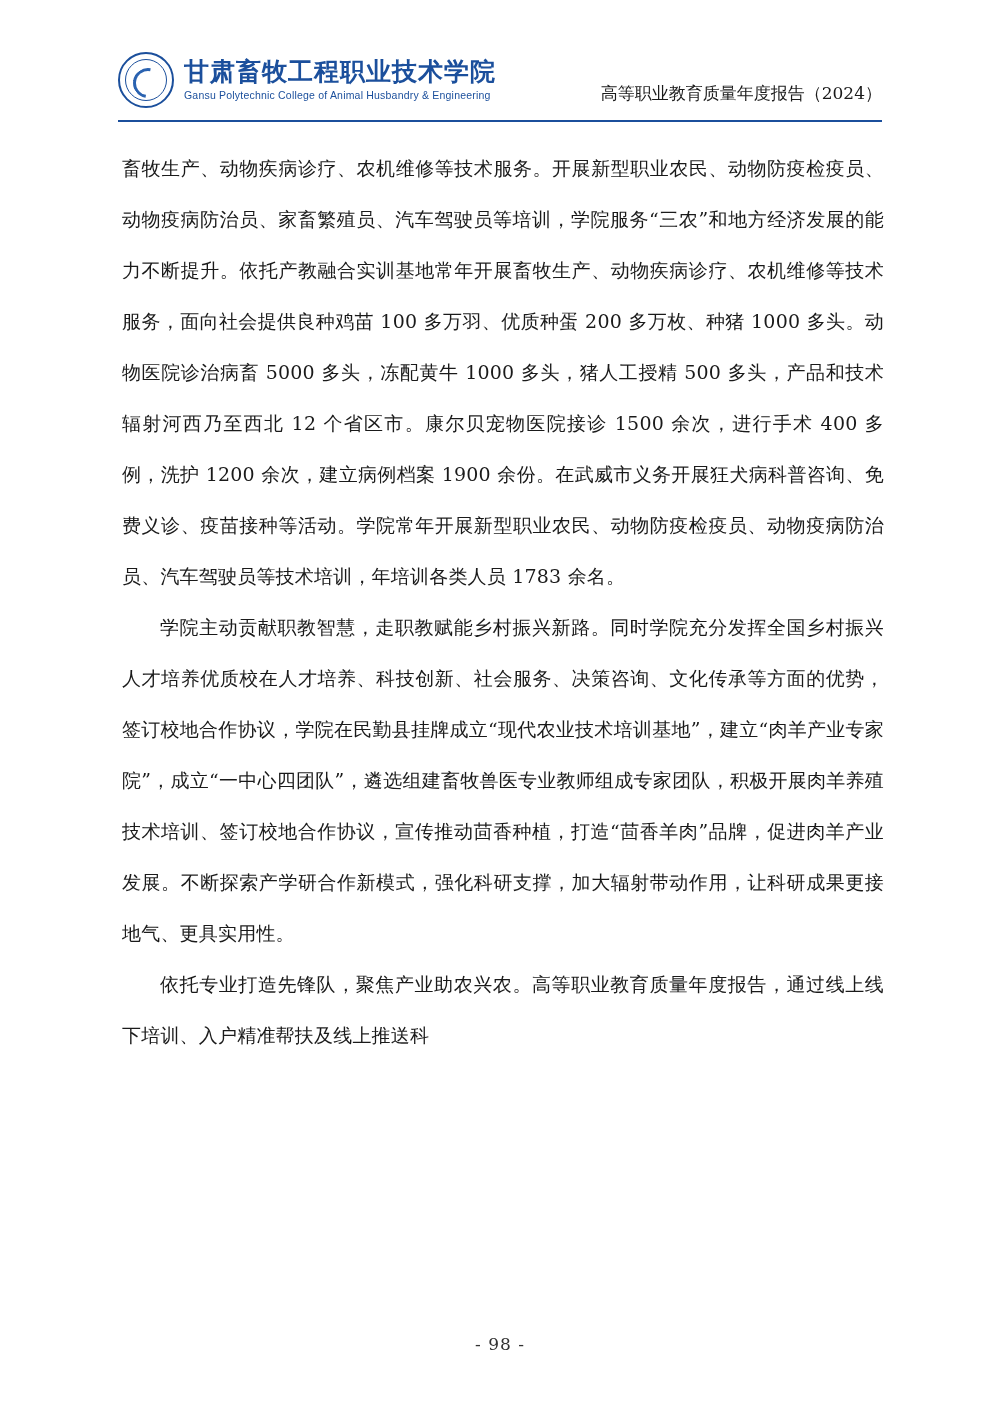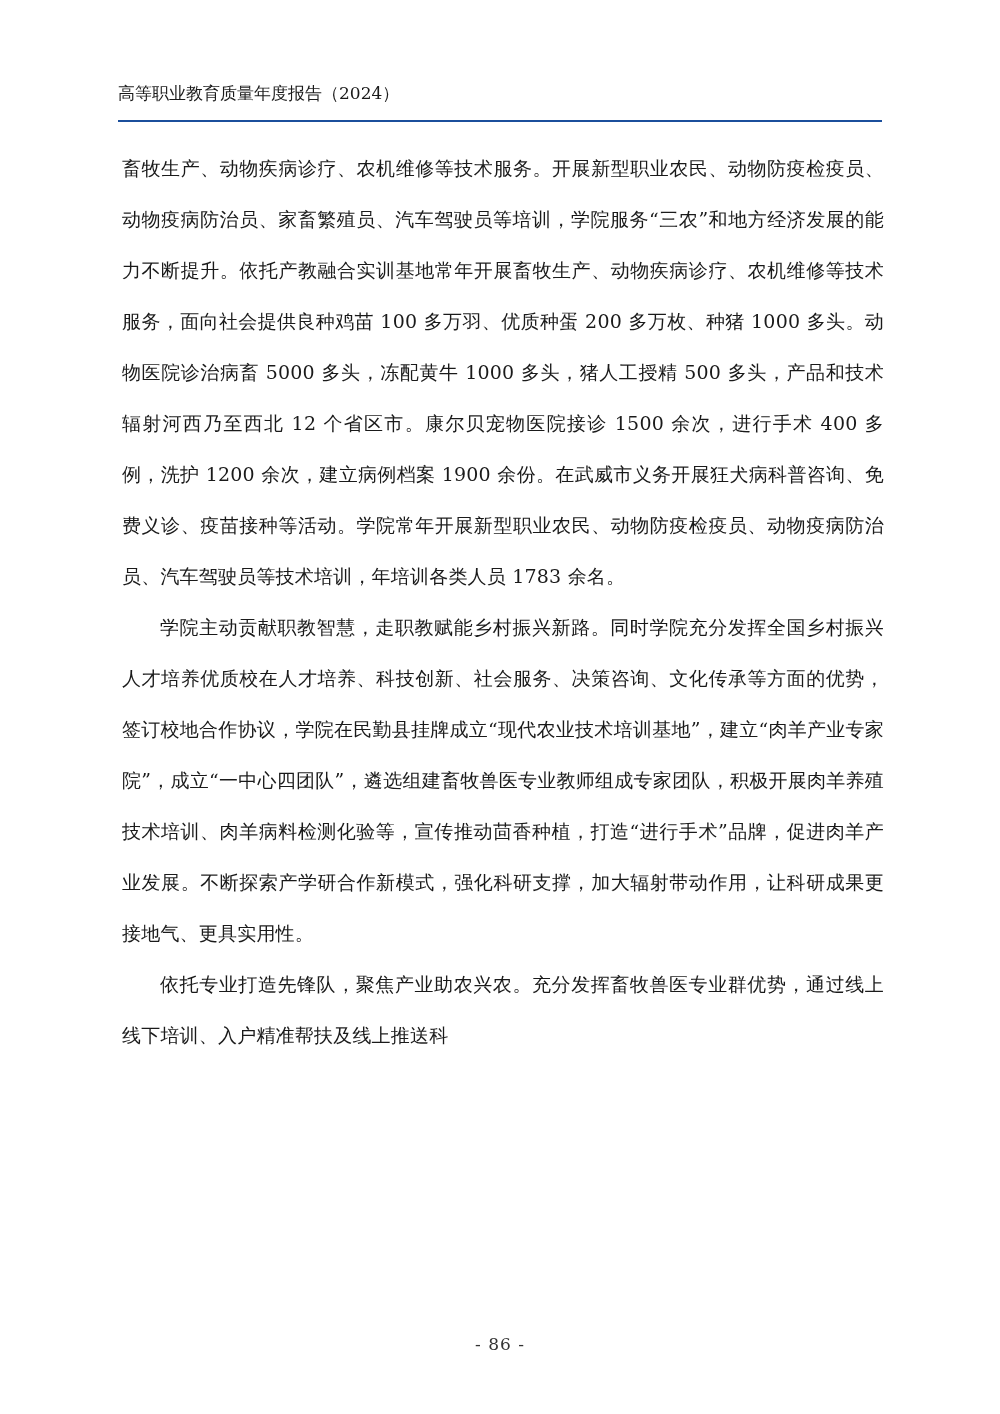--- a/index.html
+++ b/index.html
@@ -142,28 +142,35 @@
     color: #333333;
     letter-spacing: 1px;
   }
 </style>
 </head>
 <body>
 
 <div class="page">
 
   <div class="header">
+    <div class="brand">
+      <div class="logo-seal"></div>
+      <div class="brand-text">
+        <span class="brand-cn">甘肃畜牧工程职业技术学院</span>
+        <span class="brand-en">Gansu Polytechnic College of Animal Husbandry &amp; Engineering</span>
+      </div>
+    </div>
     <div class="header-right">高等职业教育质量年度报告（2024）</div>
   </div>
 
   <div class="header-rule"></div>
 
   <div class="content">
     <p class="para">畜牧生产、动物疾病诊疗、农机维修等技术服务。开展新型职业农民、动物防疫检疫员、动物疫病防治员、家畜繁殖员、汽车驾驶员等培训，学院服务“三农”和地方经济发展的能力不断提升。依托产教融合实训基地常年开展畜牧生产、动物疾病诊疗、农机维修等技术服务，面向社会提供良种鸡苗 100 多万羽、优质种蛋 200 多万枚、种猪 1000 多头。动物医院诊治病畜 5000 多头，冻配黄牛 1000 多头，猪人工授精 500 多头，产品和技术辐射河西乃至西北 12 个省区市。康尔贝宠物医院接诊 1500 余次，进行手术 400 多例，洗护 1200 余次，建立病例档案 1900 余份。在武威市义务开展狂犬病科普咨询、免费义诊、疫苗接种等活动。学院常年开展新型职业农民、动物防疫检疫员、动物疫病防治员、汽车驾驶员等技术培训，年培训各类人员 1783 余名。</p>
-    <p class="para indent">学院主动贡献职教智慧，走职教赋能乡村振兴新路。同时学院充分发挥全国乡村振兴人才培养优质校在人才培养、科技创新、社会服务、决策咨询、文化传承等方面的优势，签订校地合作协议，学院在民勤县挂牌成立“现代农业技术培训基地”，建立“肉羊产业专家院”，成立“一中心四团队”，遴选组建畜牧兽医专业教师组成专家团队，积极开展肉羊养殖技术培训、肉羊病料检测化验等，宣传推动茴香种植，打造“进行手术”品牌，促进肉羊产业发展。不断探索产学研合作新模式，强化科研支撑，加大辐射带动作用，让科研成果更接地气、更具实用性。</p>
-    <p class="para indent">依托专业打造先锋队，聚焦产业助农兴农。充分发挥畜牧兽医专业群优势，通过线上线下培训、入户精准帮扶及线上推送科</p>
+    <p class="para indent">学院主动贡献职教智慧，走职教赋能乡村振兴新路。同时学院充分发挥全国乡村振兴人才培养优质校在人才培养、科技创新、社会服务、决策咨询、文化传承等方面的优势，签订校地合作协议，学院在民勤县挂牌成立“现代农业技术培训基地”，建立“肉羊产业专家院”，成立“一中心四团队”，遴选组建畜牧兽医专业教师组成专家团队，积极开展肉羊养殖技术培训、签订校地合作协议，宣传推动茴香种植，打造“茴香羊肉”品牌，促进肉羊产业发展。不断探索产学研合作新模式，强化科研支撑，加大辐射带动作用，让科研成果更接地气、更具实用性。</p>
+    <p class="para indent">依托专业打造先锋队，聚焦产业助农兴农。高等职业教育质量年度报告，通过线上线下培训、入户精准帮扶及线上推送科</p>
   </div>
 
   <div class="footer">
-    <span class="page-num">- 86 -</span>
+    <span class="page-num">- 98 -</span>
   </div>
 
 </div>
 
 </body></html>

